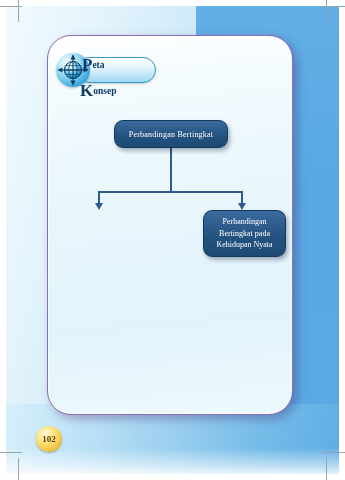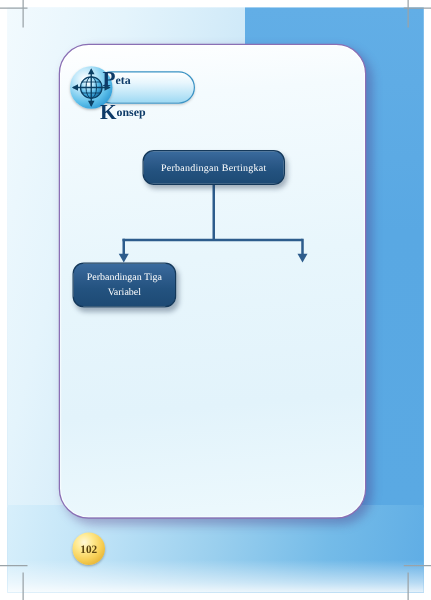--- a/index.html
+++ b/index.html
@@ -186,21 +186,20 @@
     border-radius: 50%;
     background: radial-gradient(circle at 36% 30%, #fff8d8 0%, #ffe98f 28%, #f7cf55 58%, #e0ab2c 88%, #c8921d 100%);
     box-shadow: 0 1px 2px rgba(0,0,0,0.28);
     display: flex;
     align-items: center;
     justify-content: center;
     color: #5b4410;
     font-family: "Liberation Serif", serif;
     font-size: 9px;
     font-weight: bold;
-    margin-left: 22px;
   }
 </style>
 </head>
 <body>
 
 <div id="page">
 
   <div class="page-bg"></div>
   <div class="bg-fade-left"></div>
   <div class="bg-slab-right"></div>
@@ -261,22 +260,22 @@
   <div class="conn conn-horiz"></div>
   <div class="conn conn-drop-l"></div>
   <div class="conn conn-drop-r"></div>
   <div class="arrowhead arrow-l"></div>
   <div class="arrowhead arrow-r"></div>
 
   <div class="node node-top">
     <span class="node-label">Perbandingan Bertingkat</span>
   </div>
 
-  <div class="node node-left">
-    <span class="node-label">Perbandingan Tiga Variabel</span>
-  </div>
-
+
+  <div class="node node-right">
+    <span class="node-label">Perbandingan Bertingkat pada Kehidupan Nyata</span>
+  </div>
 
   <div class="page-num">
     <span>102</span>
   </div>
 
 </div>
 
 </body></html>

